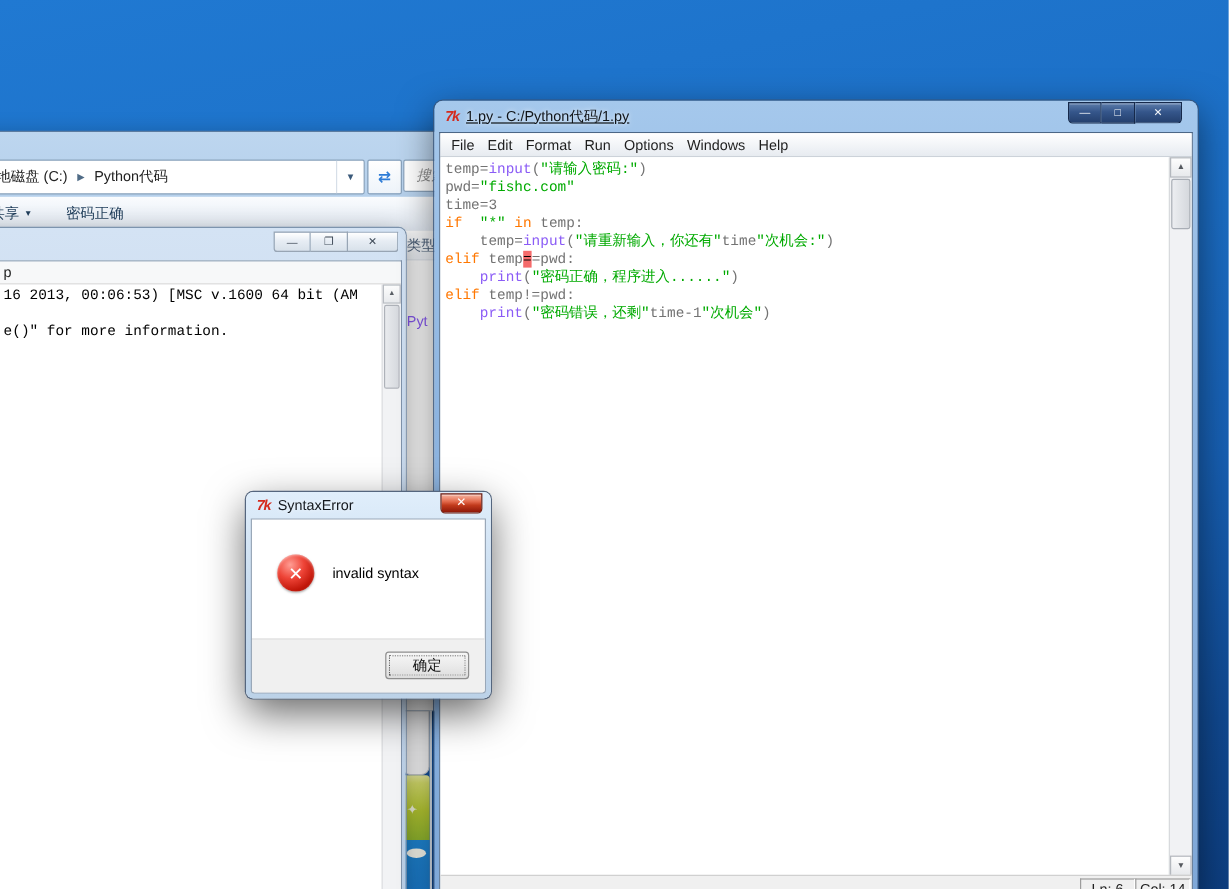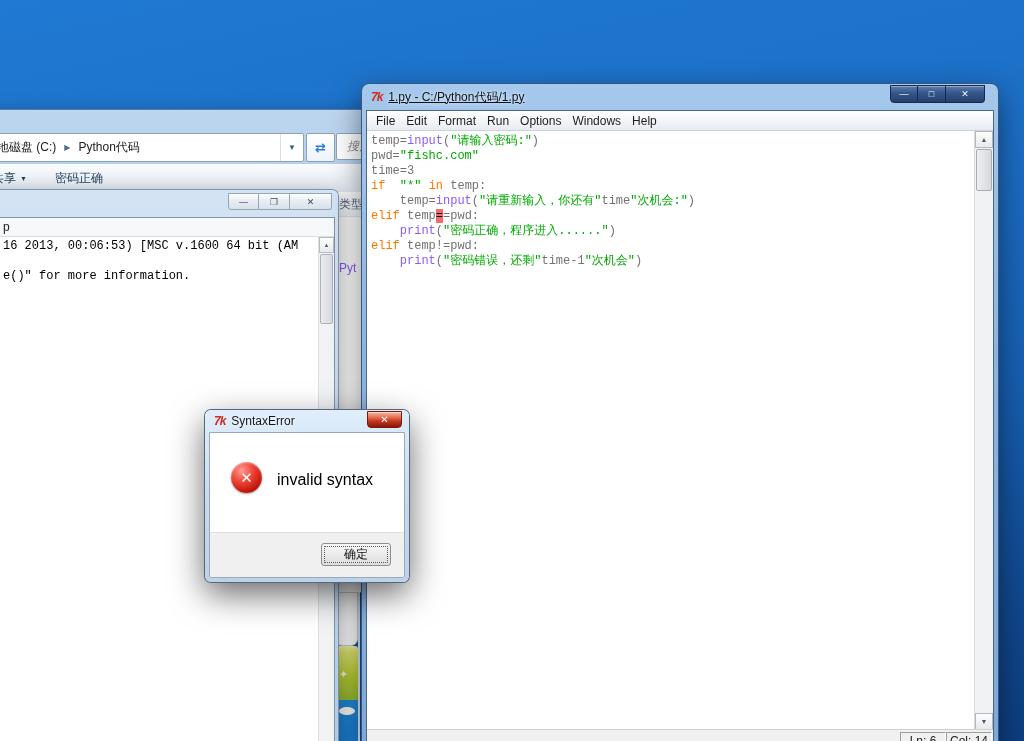--- a/index.html
+++ b/index.html
@@ -98,21 +98,21 @@
   #dl-title{font-size:12px;color:#14181d;text-shadow:0 0 4px rgba(255,255,255,.9);}
   #dl-close{position:absolute;left:162px;top:1px;width:35px;height:17px;border-radius:0 0 4px 4px;
     background:linear-gradient(#f7b8a5,#e2684b 40%,#c13a1c 60%,#8c1608);border:1px solid #6e1d10;box-sizing:border-box;
     box-shadow:inset 0 1px 0 rgba(255,255,255,.55);display:flex;align-items:center;justify-content:center;color:#fff;font-size:10px;font-weight:bold;}
   #dl-body{left:4px;right:4px;top:22px;bottom:4px;background:#fff;border:1px solid #9aa8b8;border-radius:0 0 3px 3px;overflow:hidden;}
   #dl-footer{left:0;right:0;bottom:0;height:44px;background:#f0f0f0;border-top:1px solid #dfdfdf;}
   #dl-erricon{left:21px;top:29px;width:31px;height:31px;border-radius:50%;
     background:radial-gradient(circle at 35% 28%,#ff9d94 0%,#ee4437 38%,#c01508 72%,#8f0d04 100%);
     box-shadow:inset 0 1px 2px rgba(255,255,255,.5),0 1px 2px rgba(0,0,0,.35);
     display:flex;align-items:center;justify-content:center;color:#fff;font-size:15px;font-weight:bold;}
-  #dl-msg{left:67px;top:38px;font-size:16px;color:#000;}
+  #dl-msg{left:67px;top:38px;font-size:12px;color:#000;}
   #dl-ok{left:111px;bottom:11px;width:70px;height:23px;background:linear-gradient(#f6f6f6,#ececec 45%,#dddddd);
     border:1px solid #8e8e8e;border-radius:3px;box-sizing:border-box;
     display:flex;align-items:center;justify-content:center;font-size:12px;color:#111;}
   #dl-ok .focus-rect{position:absolute;left:2px;top:2px;right:2px;bottom:2px;border:1px dotted #5a5a5a;border-radius:1px;}
 </style>
 </head>
 <body>
 
 <div id="screen">
 

